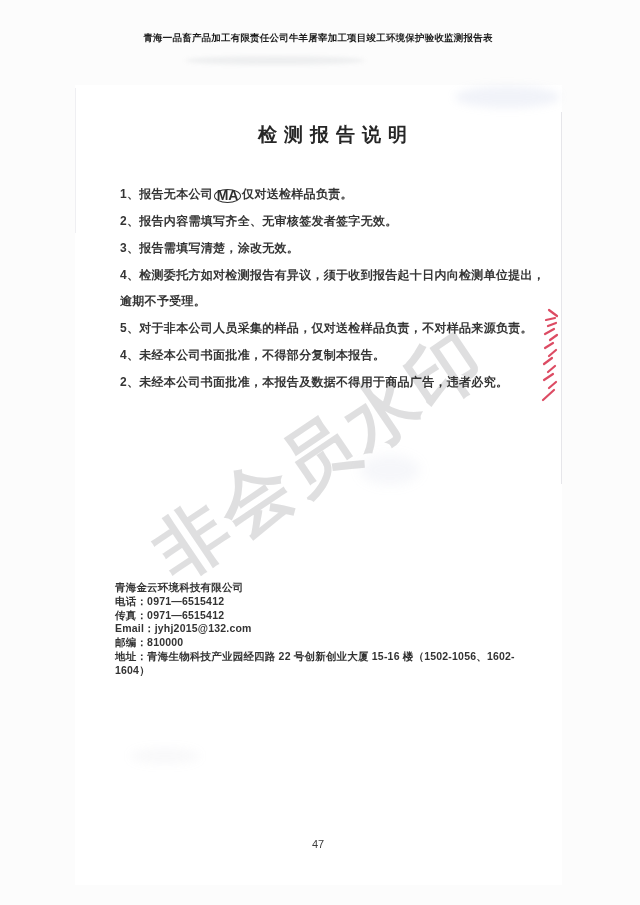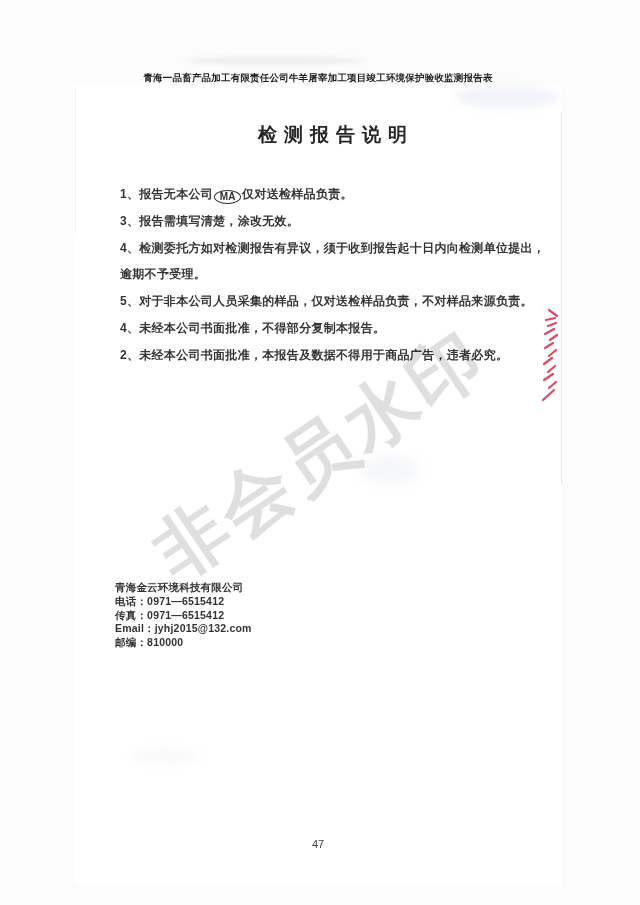--- a/index.html
+++ b/index.html
@@ -14,21 +14,20 @@
 
   
   .doc-header {
     position: absolute;
     top: 32px; left: 0; right: 4px;
     text-align: center;
     font-size: 9.5px;
     font-weight: bold;
     color: #1c1c1c;
     letter-spacing: 0.2px;
-    margin-top: 40px;
   }
 
   
   .sheet {
     position: absolute;
     left: 75px; top: 85px;
     width: 487px; height: 800px;
     background: #ffffff;
   }
   .edge { position: absolute; background: #e6e6ea; }
@@ -67,21 +66,21 @@
     color: #343434;
     letter-spacing: 0.3px;
   }
 
   
   .cma {
     display: inline-block;
     width: 27px; height: 14px;
     border: 1.6px solid #2e2e2e;
     border-radius: 50%;
-    font-size: 10px;
+    font-size: 14px;
     font-weight: bold;
     line-height: 11px;
     text-align: center;
     vertical-align: -2px;
     margin: 0 1px;
     color: #2e2e2e;
     letter-spacing: 0;
     text-indent: 0;
   }
 
@@ -149,20 +148,21 @@
 <div class="doc-header">青海一品畜产品加工有限责任公司牛羊屠宰加工项目竣工环境保护验收监测报告表</div>
 
 <div class="watermark">
   <span>非会员水印</span>
 </div>
 
 <div class="doc-title">检测报告说明</div>
 
 <div class="notes">
   <p><span>1、报告无本公司</span><span class="cma"><span>MA</span></span><span>仅对送检样品负责。</span></p>
+  <p>2、报告内容需填写齐全、无审核签发者签字无效。</p>
   <p>3、报告需填写清楚，涂改无效。</p>
   <p>4、检测委托方如对检测报告有异议，须于收到报告起十日内向检测单位提出，逾期不予受理。</p>
   <p>5、对于非本公司人员采集的样品，仅对送检样品负责，不对样品来源负责。</p>
   <p>4、未经本公司书面批准，不得部分复制本报告。</p>
   <p>2、未经本公司书面批准，本报告及数据不得用于商品广告，违者必究。</p>
 </div>
 
 <svg class="seal-fragment" viewBox="0 0 24 108" xmlns="http://www.w3.org/2000/svg">
   <g stroke="#d8334e" stroke-width="2.2" stroke-linecap="round" fill="none">
     <path d="M9 6 L17 12"></path>
@@ -179,15 +179,16 @@
     <path d="M3 96 L14 86"></path>
   </g>
 </svg>
 
 <div class="contact">
   <p>青海金云环境科技有限公司</p>
   <p>电话：0971—6515412</p>
   <p>传真：0971—6515412</p>
   <p>Email：jyhj2015@132.com</p>
   <p>邮编：810000</p>
+  <p>地址：青海生物科技产业园经四路 22 号创新创业大厦 15-16 楼（1502-1056、1602-1604）</p>
 </div>
 
 <div class="page-number">47</div>
 
 </body></html>

